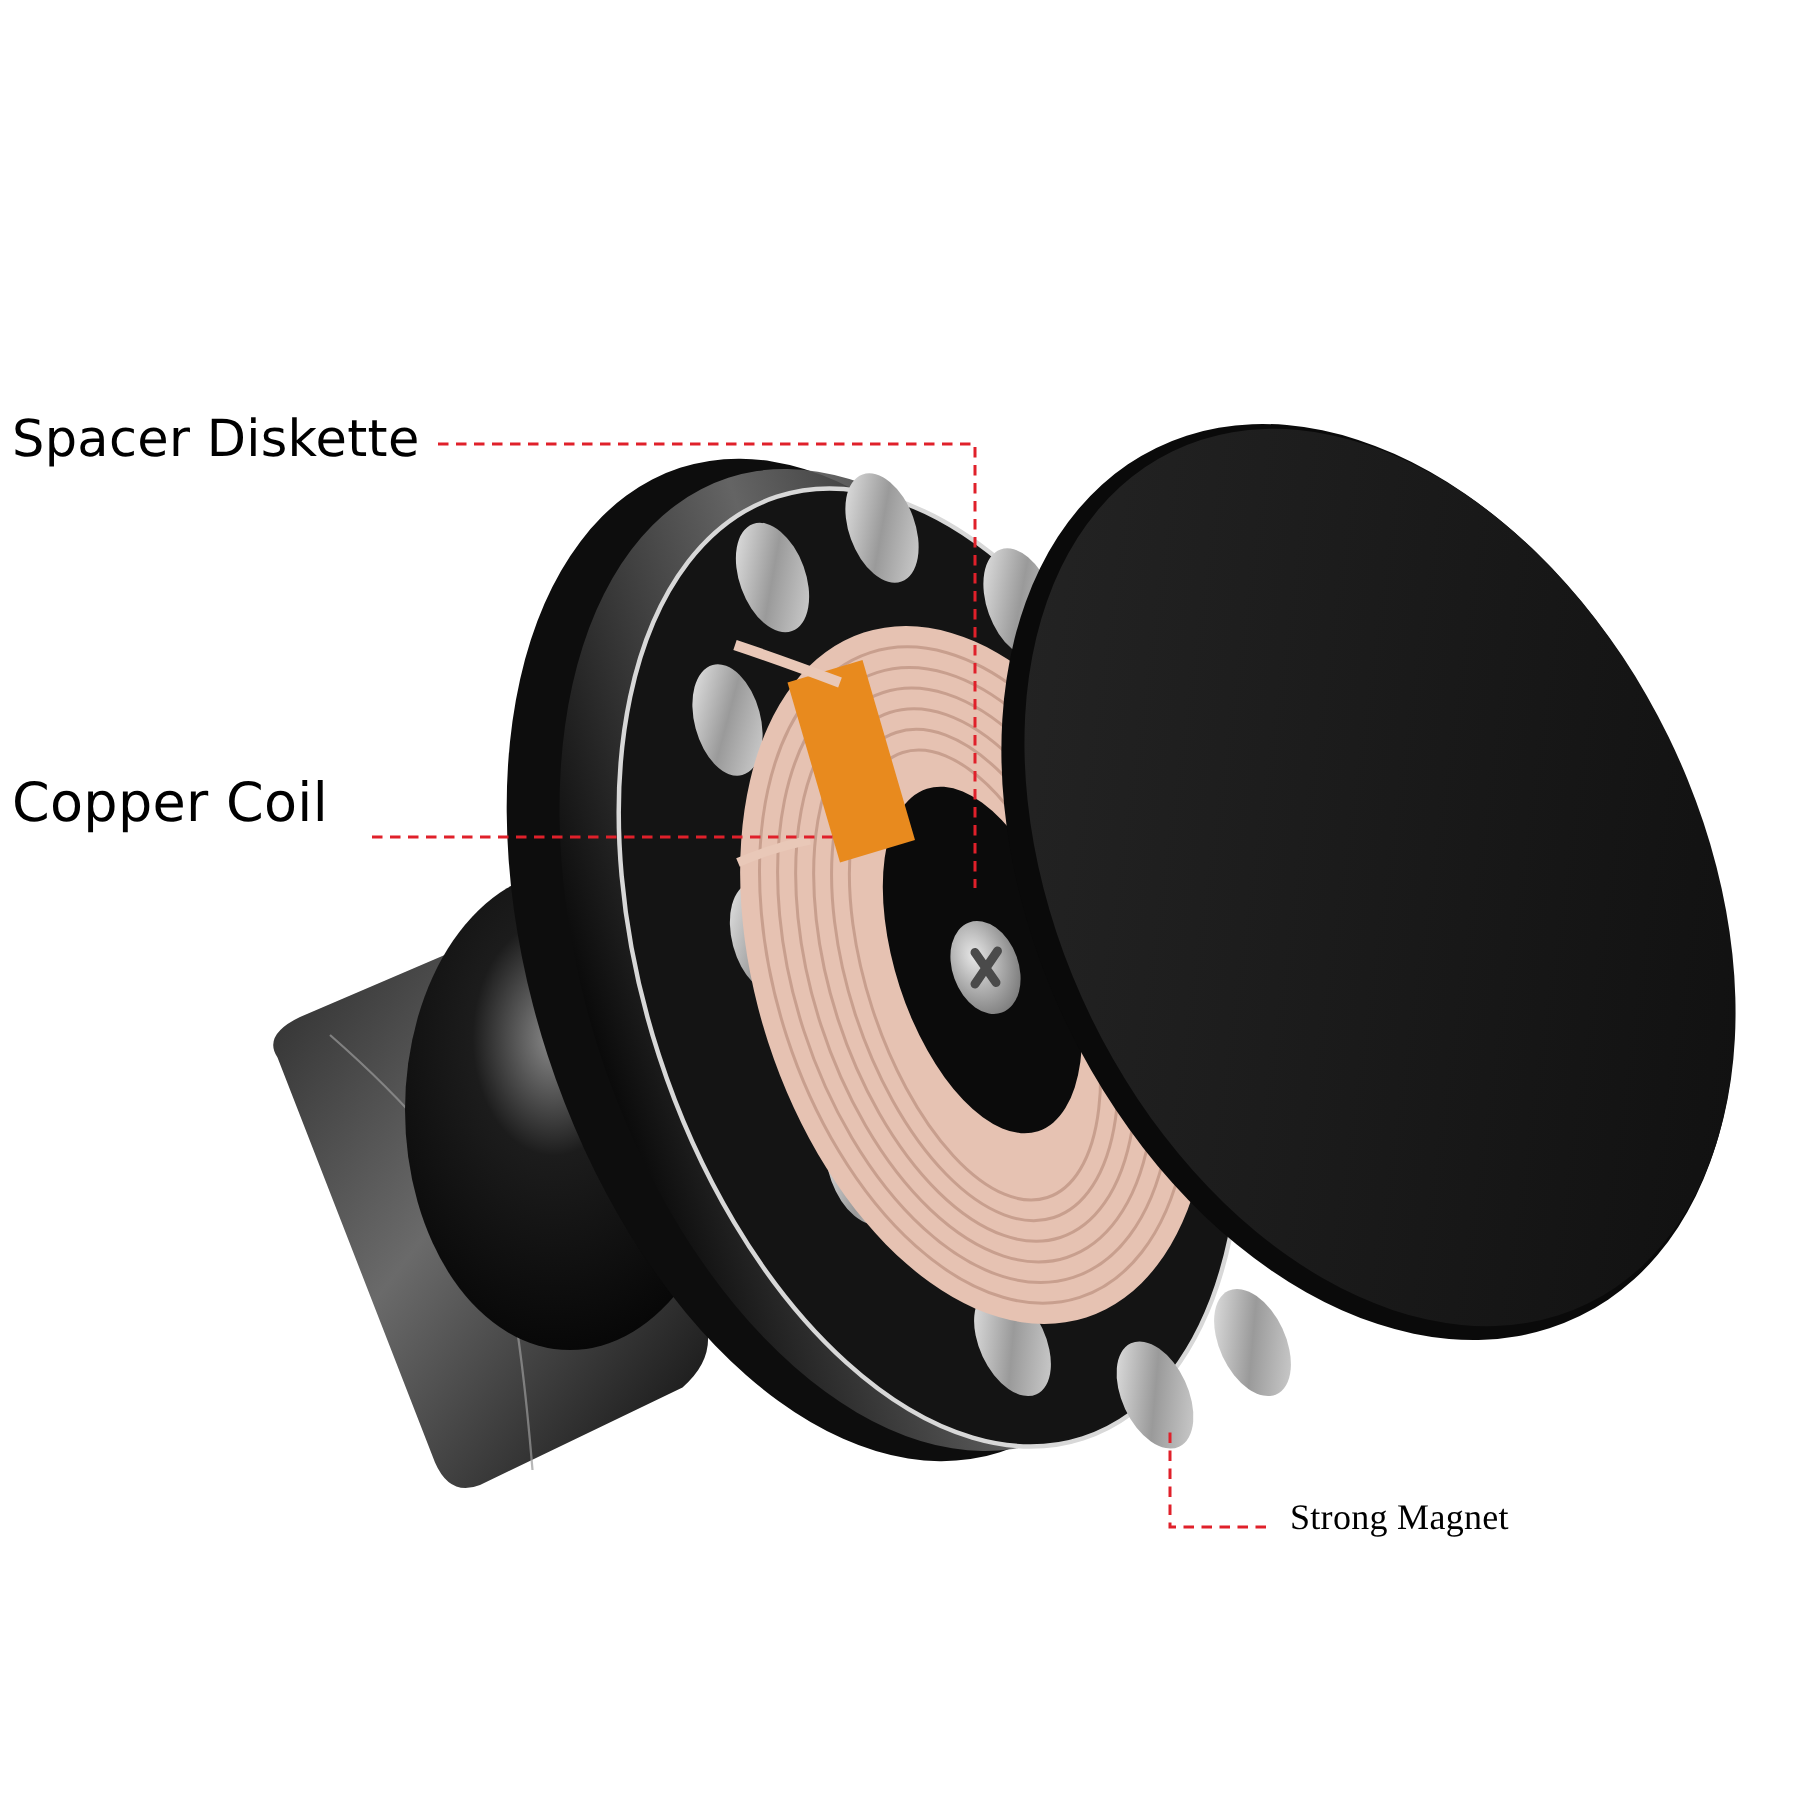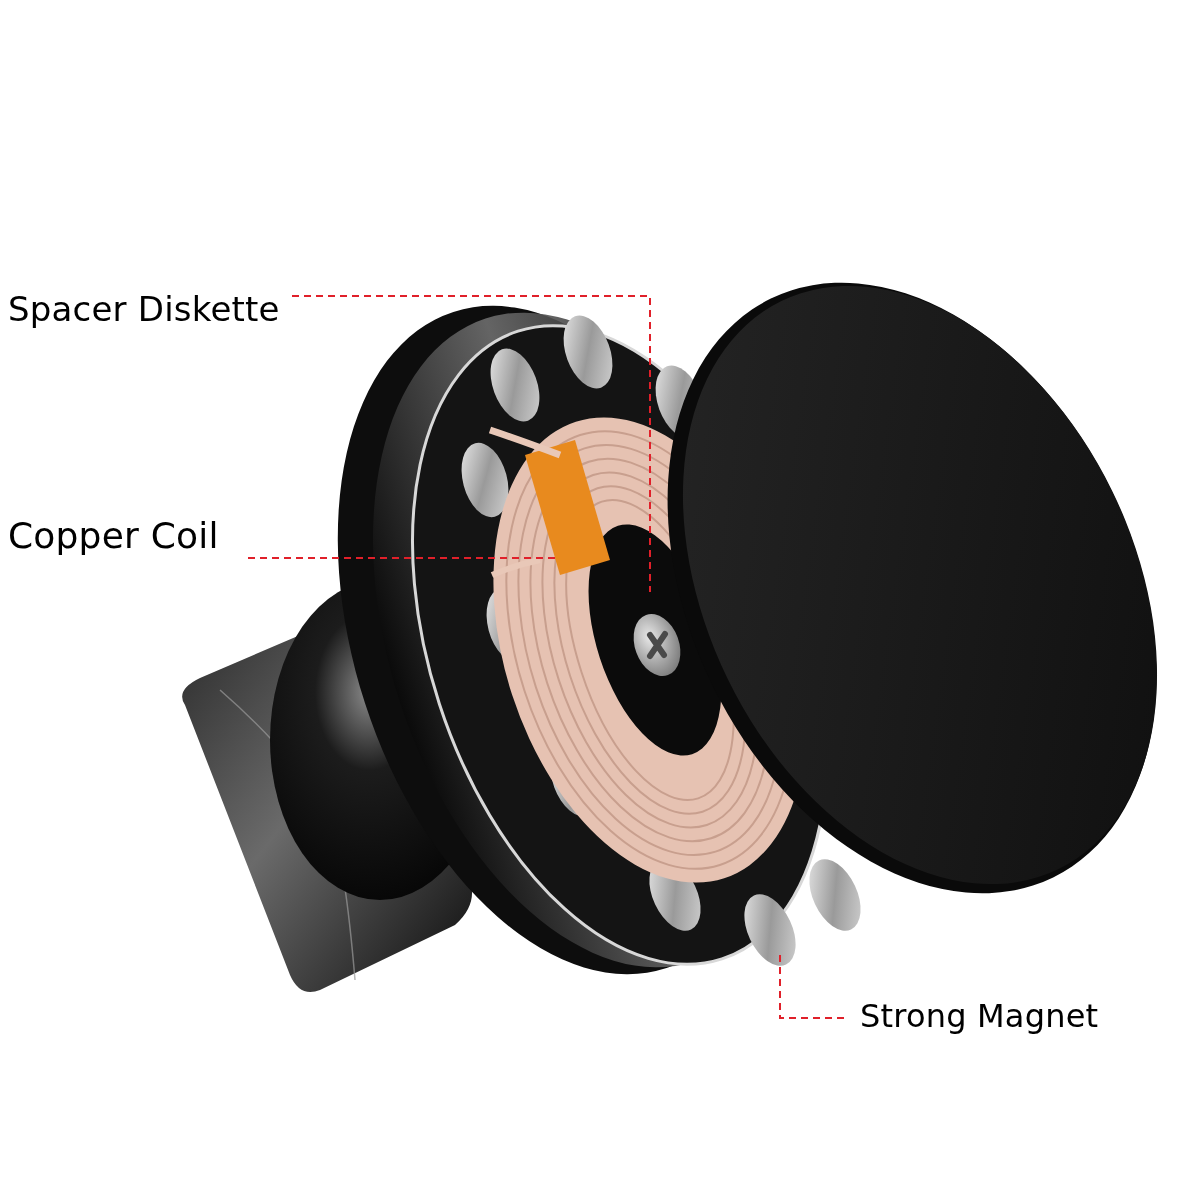--- a/index.html
+++ b/index.html
@@ -1,21 +1,21 @@
 <!DOCTYPE html>
 <html><head>
 <meta charset="utf-8">
 <style>
   html, body { margin: 0; padding: 0; background: #ffffff; }
   body { width: 1200px; height: 1200px; position: relative; overflow: hidden; font-family: "DejaVu Sans", "Liberation Sans", sans-serif; }
   #scene { position: absolute; left: 0; top: 0; width: 1200px; height: 1200px; }
   .label { position: absolute; color: #000; font-size: 34px; line-height: 1; white-space: nowrap; letter-spacing: 0.2px; }
-  #label-spacer { left: 8px; top: 292px; }
+  #label-spacer { left: 8px; top: 276px; }
   #label-coil { left: 8px; top: 518px; font-size: 36px; }
-  #label-magnet { left: 860px; top: 1000px; font-size: 32px; }
+  #label-magnet { left: 860px; top: 1000px; font-size: 24px; font-family: Liberation Serif, serif; }
 </style>
 </head>
 <body>
 
 <svg id="scene" viewBox="0 0 1200 1200" xmlns="http://www.w3.org/2000/svg">
   <defs>
     <linearGradient id="gBase" x1="0" y1="0" x2="1" y2="1">
       <stop offset="0" stop-color="#2a2a2a"></stop>
       <stop offset="0.45" stop-color="#6a6a6a"></stop>
       <stop offset="1" stop-color="#0c0c0c"></stop>

